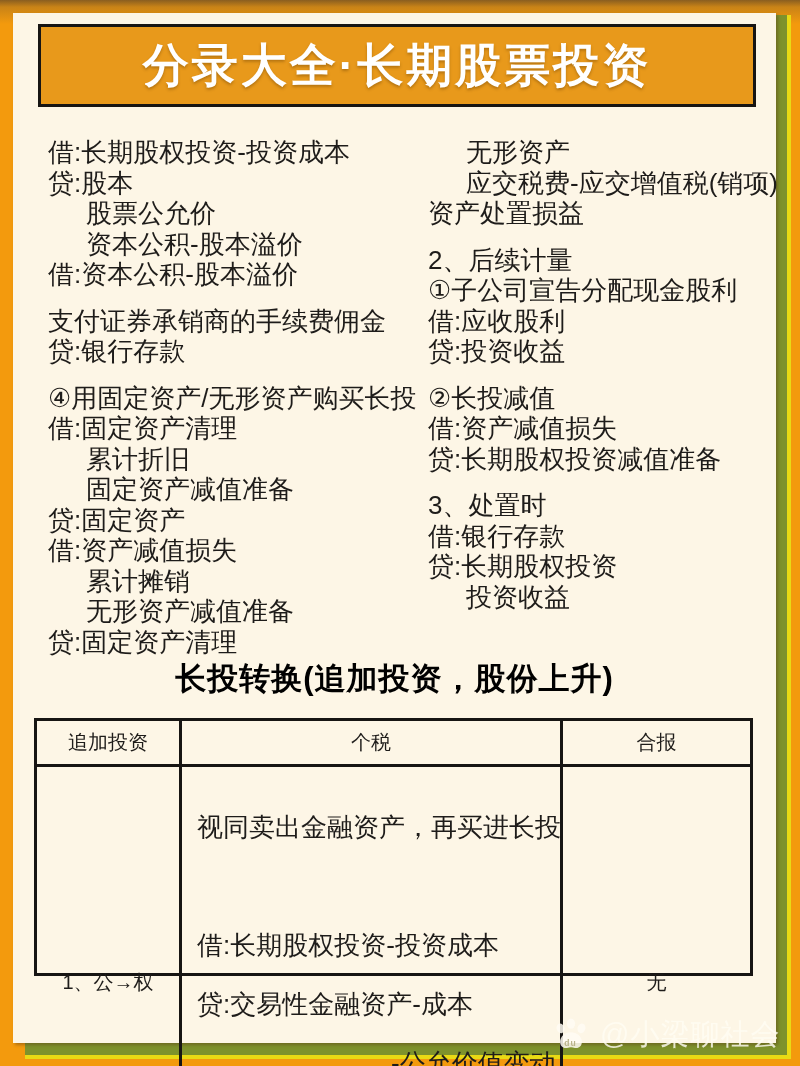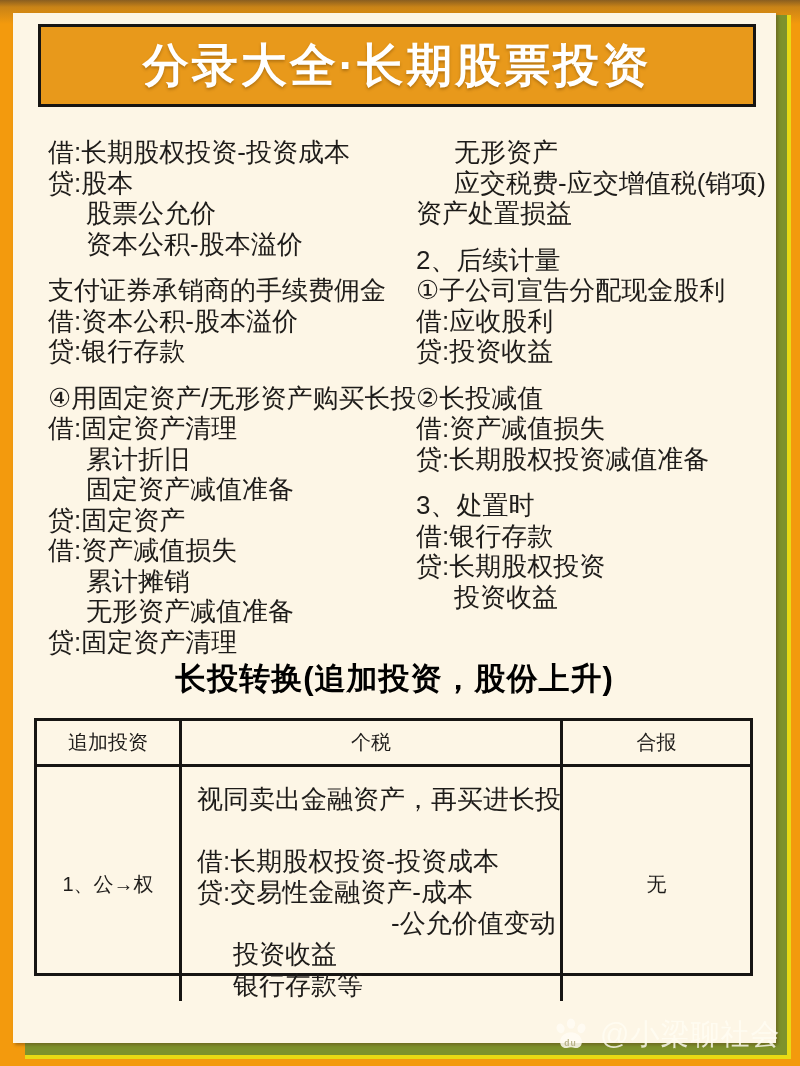--- a/index.html
+++ b/index.html
@@ -19,21 +19,21 @@
   }
   .banner{
     position:absolute;left:25px;top:11px;width:718px;height:83px;
     box-sizing:border-box;background:#e8991b;border:3px solid #171513;
     display:flex;align-items:center;justify-content:center;
     color:#ffffff;font-size:46px;font-weight:bold;letter-spacing:3px;
     text-shadow:0 2px 3px rgba(95,55,0,.38);white-space:nowrap;
   }
   .jcol{position:absolute;top:124px;color:#1e1c1a;font-size:26px;}
   .jcol-left{left:35px;width:352px;}
-  .jcol-right{left:403px;width:360px;}
+  .jcol-right{left:415px;width:360px;}
   .line{height:30.5px;line-height:30.5px;white-space:nowrap;}
   .line.ind1{padding-left:38px;}
   .line.gap{margin-top:16px;}
   .red-heading{
     position:absolute;left:0;top:645px;width:763px;text-align:center;
     color:#000000;font-size:31px;font-weight:bold;letter-spacing:1px;white-space:nowrap;
   }
   .conv-table{
     position:absolute;left:21px;top:705px;width:719px;height:258px;
     box-sizing:border-box;border:3px solid #171513;
@@ -41,21 +41,21 @@
     color:#1e1c1a;
   }
   .cell{box-sizing:border-box;}
   .cell.vline{border-right:3px solid #171513;}
   .cell.hline{border-bottom:3px solid #171513;}
   .th,.case-cell,.combined-cell{
     display:flex;align-items:center;justify-content:center;
     font-size:20px;white-space:nowrap;
   }
   .entries-cell{padding:17px 0 0 15px;font-size:26px;}
-  .eline{height:31px;line-height:31px;white-space:nowrap;}
+  .eline{height:31px;line-height:31px;white-space:nowrap;margin-top:28px;}
   .eline.ind1{padding-left:36px;}
   .eline.ind2{padding-left:194px;}
   .watermark{
     position:absolute;left:552px;top:1015px;height:40px;
     display:flex;align-items:center;gap:10px;
     color:rgba(255,252,243,.82);font-size:29px;letter-spacing:1px;white-space:nowrap;
   }
   .paw{width:38px;height:38px;flex:0 0 auto;}
 </style>
 </head>
@@ -68,22 +68,22 @@
   <div class="banner">
     <span>分录大全·长期股票投资</span>
   </div>
 
   <div class="jcol jcol-left">
 
   <div class="line">借:长期股权投资-投资成本</div>
       <div class="line">贷:股本</div>
       <div class="line ind1">股票公允价</div>
       <div class="line ind1">资本公积-股本溢价</div>
+      <div class="line">借:资本公积-股本溢价</div>
       <div class="line gap">支付证券承销商的手续费佣金</div>
-      <div class="line">借:资本公积-股本溢价</div>
       <div class="line">贷:银行存款</div>
       <div class="line gap">④用固定资产/无形资产购买长投</div>
       <div class="line">借:固定资产清理</div>
       <div class="line ind1">累计折旧</div>
       <div class="line ind1">固定资产减值准备</div>
       <div class="line">贷:固定资产</div>
       <div class="line">借:资产减值损失</div>
       <div class="line ind1">累计摊销</div>
       <div class="line ind1">无形资产减值准备</div>
       <div class="line">贷:固定资产清理</div>

